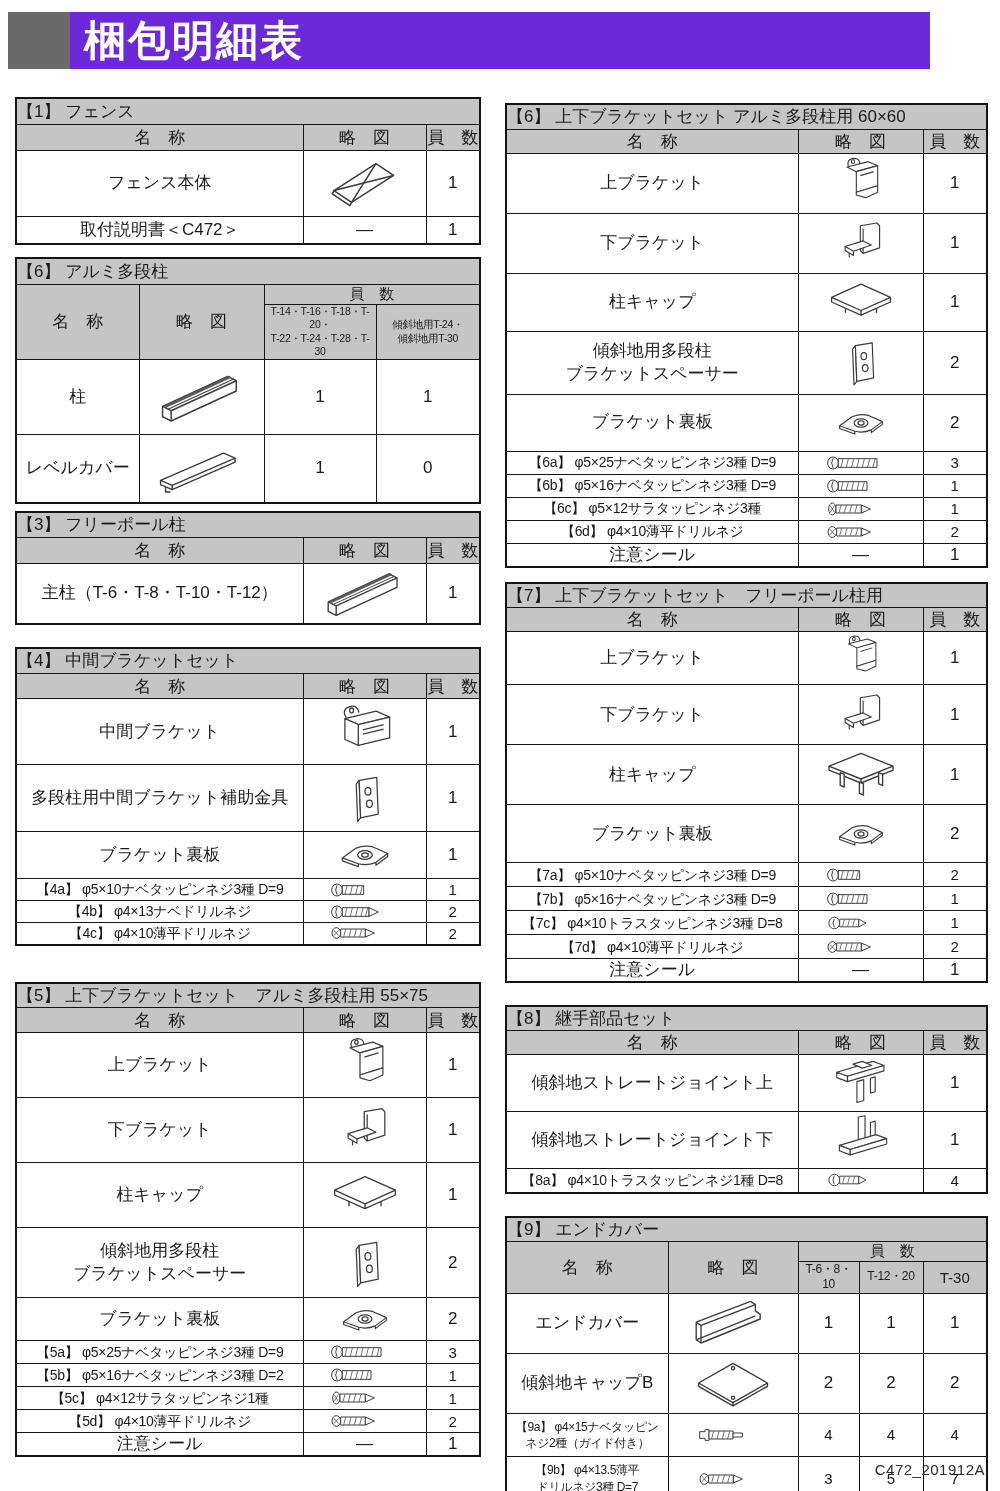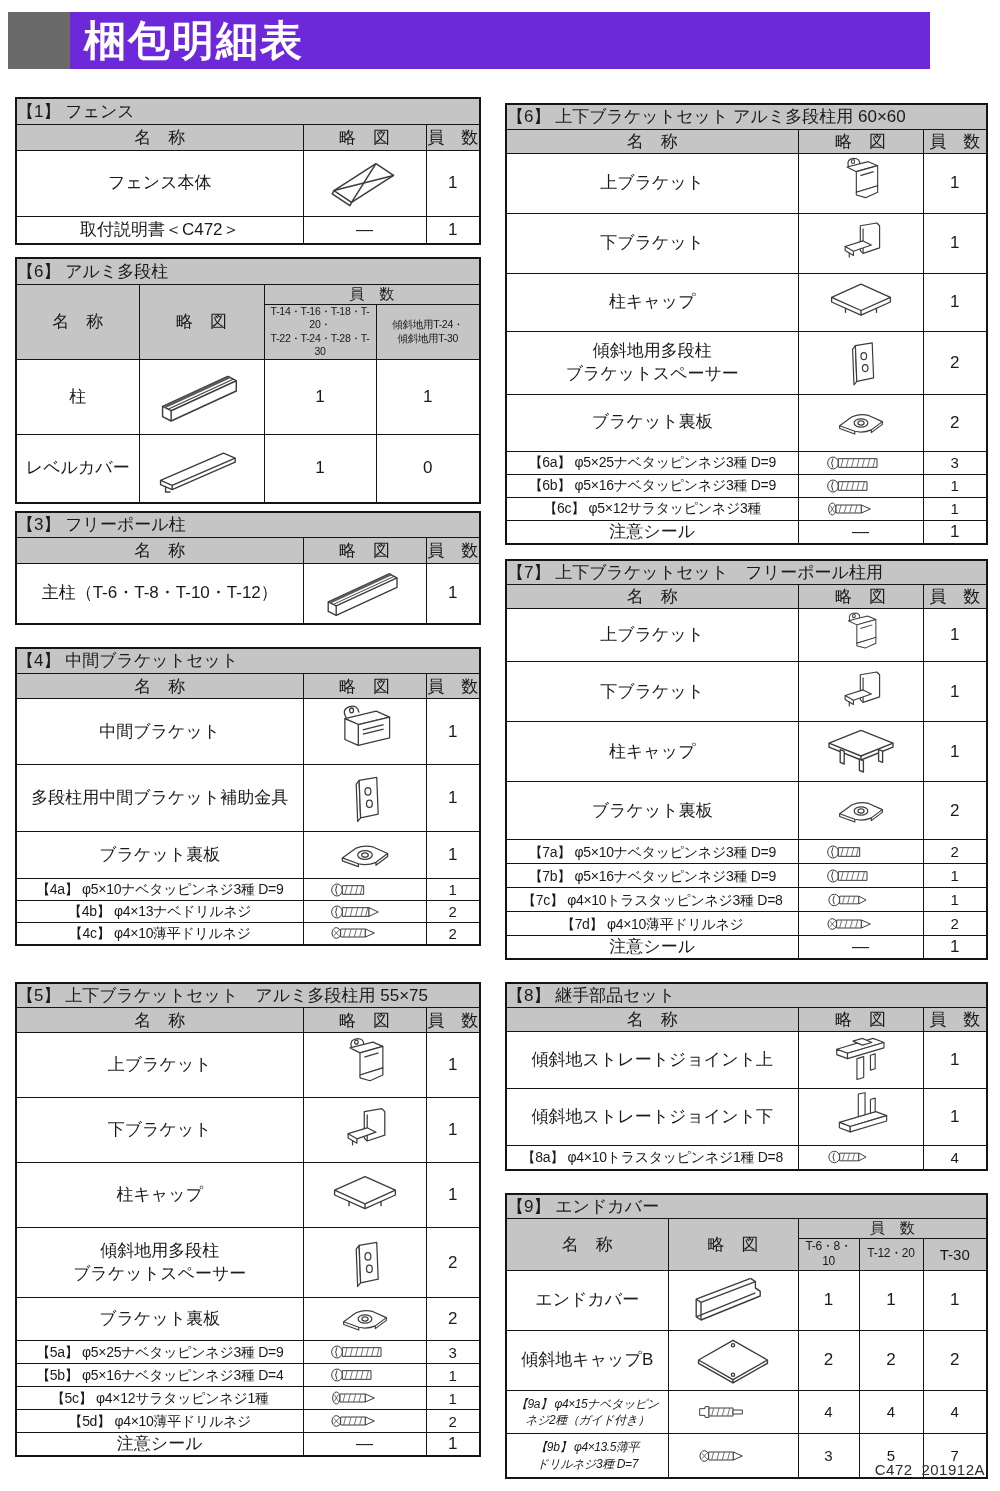--- a/index.html
+++ b/index.html
@@ -24,21 +24,21 @@
   td.ttl{background:#c5c5c5;text-align:left;padding:1px 7px;font-size:17px;white-space:nowrap;}
   td.hdr{background:#c5c5c5;text-align:center;font-size:17px;}
   td.hdr.sub{font-size:10.5px;letter-spacing:-0.3px;line-height:1.3;white-space:pre-line;padding:0 1px;}
   td.hdr.sub9{font-size:12px;letter-spacing:-0.3px;}
   td.hdr.qlabel{font-size:15px;}
   td.name{text-align:center;padding:2px 8px;font-size:17px;line-height:1.3;white-space:pre-line;}
   td.qty{text-align:center;font-size:17px;}
   td.sk{text-align:center;}
   tr.srow td.name{font-size:14px;letter-spacing:-0.3px;padding:1px 6px;white-space:nowrap;}
   tr.srow td.qty{font-size:15px;}
-  tr.tiny td.name{font-size:12px;letter-spacing:-0.4px;white-space:pre-line;line-height:1.35;font-style:italic;}
+  tr.tiny td.name{font-size:12px;letter-spacing:-0.4px;white-space:pre-line;line-height:1.35;}
   .mb12{margin-bottom:12px}.mb7{margin-bottom:7px}.mb22{margin-bottom:22px}
   .mb28{margin-bottom:36px}.mb14{margin-bottom:14px}.mb13{margin-bottom:22px}
   
   .doccode{position:absolute;right:15px;top:1461px;font-size:15px;color:#2c2c2c;letter-spacing:0.5px;}
   
   svg.ic{display:inline-block;vertical-align:middle;}
   .defs{position:absolute;width:0;height:0;overflow:hidden;}
 </style>
 </head>
 <body>
@@ -469,21 +469,21 @@
       <td class="qty">2</td>
     </tr>
     <tr class="srow" style="height:23px">
       <td class="name">【5a】 φ5×25ナベタッピンネジ3種 D=9</td>
       <td class="sk"><svg class="ic" style="width:84px;height:20px">
               <use href="#s-pan25"></use>
             </svg></td>
       <td class="qty">3</td>
     </tr>
     <tr class="srow" style="height:23px">
-      <td class="name">【5b】 φ5×16ナベタッピンネジ3種 D=4</td>
+      <td class="name">【5b】 φ5×16ナベタッピンネジ3種 D=2</td>
       <td class="sk"><svg class="ic" style="width:74px;height:20px">
               <use href="#s-pan16"></use>
             </svg></td>
       <td class="qty">1</td>
     </tr>
     <tr class="srow" style="height:23px">
       <td class="name">【5c】 φ4×12サラタッピンネジ1種</td>
       <td class="sk"><svg class="ic" style="width:74px;height:20px">
               <use href="#s-sara"></use>
             </svg></td>
@@ -572,20 +572,27 @@
             </svg></td>
       <td class="qty">1</td>
     </tr>
     <tr class="srow" style="height:23px">
       <td class="name">【6c】 φ5×12サラタッピンネジ3種</td>
       <td class="sk"><svg class="ic" style="width:74px;height:20px">
               <use href="#s-sara"></use>
             </svg></td>
       <td class="qty">1</td>
     </tr>
+    <tr class="srow" style="height:23px">
+      <td class="name">【6d】 φ4×10薄平ドリルネジ</td>
+      <td class="sk"><svg class="ic" style="width:74px;height:20px">
+              <use href="#s-flatdrill"></use>
+            </svg></td>
+      <td class="qty">2</td>
+    </tr>
     <tr style="height:23px">
       <td class="name">注意シール</td>
       <td class="qty">—</td>
       <td class="qty">1</td>
     </tr>
   </tbody>
     </table>
 
   <table class="pt mb13">
     <colgroup>

